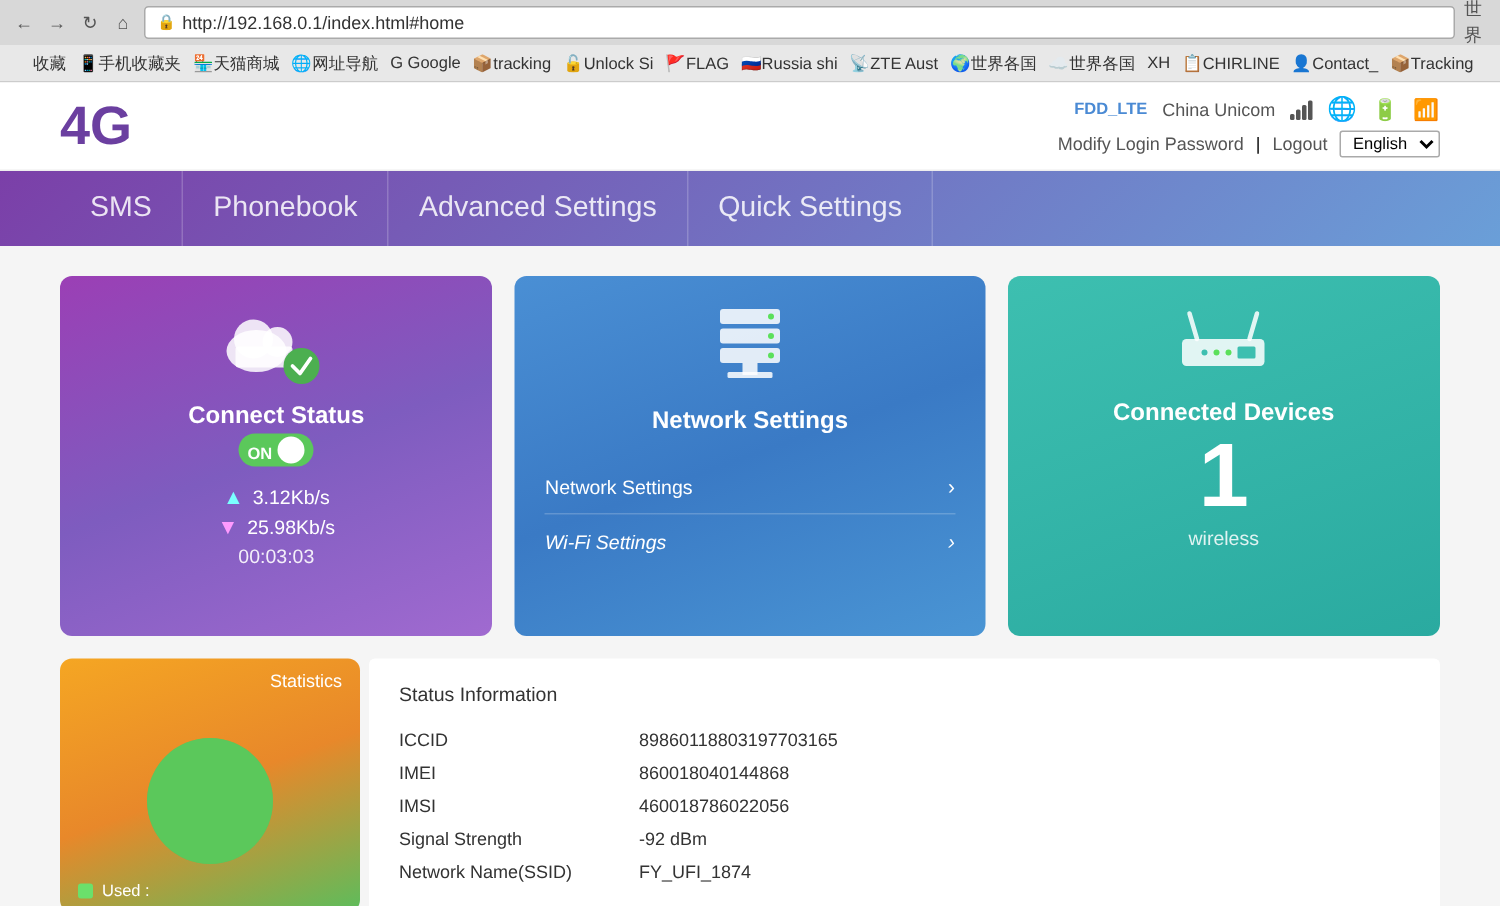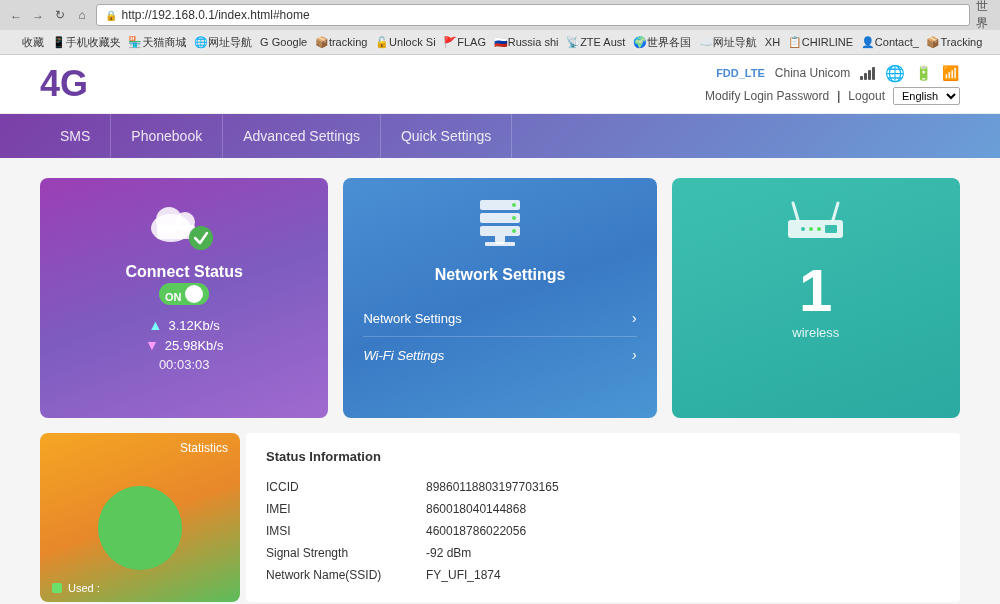--- a/index.html
+++ b/index.html
@@ -90,21 +90,21 @@
     
     .nav-tabs {
       background: linear-gradient(135deg, #7b3fa8, #6a9fd8);
       display: flex;
       padding: 0 40px;
     }
     .nav-tab {
       padding: 14px 20px;
       color: rgba(255,255,255,0.85);
       cursor: pointer;
-      font-size: 14px;
+      font-size: 19px;
       border-right: 1px solid rgba(255,255,255,0.2);
       text-align: right;
     }
 
     
     .main-content {
       padding: 20px 40px;
     }
 
     
@@ -224,21 +224,21 @@
 
     
     .card-status {
       flex: 1;
       background: white;
       border-radius: 4px;
       padding: 16px 20px;
       min-height: 140px;
     }
     .status-title {
-      font-size: 13px; font-weight: bold; color: #333; margin-bottom: 12px;
+      font-size: 13px; font-weight: normal; color: #333; margin-bottom: 12px;
     }
     .status-table { width: 100%; border-collapse: collapse; }
     .status-table td { padding: 4px 0; font-size: 12px; color: #444; vertical-align: top; }
     .status-table td:first-child { width: 160px; color: #333; }
     .status-table td:last-child { color: #333; }
   </style>
 </head>
 <body>
 
 <div class="browser-chrome">
@@ -258,21 +258,21 @@
     <span class="bookmark-item">📱手机收藏夹</span>
     <span class="bookmark-item">🏪天猫商城</span>
     <span class="bookmark-item">🌐网址导航</span>
     <span class="bookmark-item">G Google</span>
     <span class="bookmark-item">📦tracking</span>
     <span class="bookmark-item">🔓Unlock Si</span>
     <span class="bookmark-item">🚩FLAG</span>
     <span class="bookmark-item">🇷🇺Russia shi</span>
     <span class="bookmark-item">📡ZTE Aust</span>
     <span class="bookmark-item">🌍世界各国</span>
-    <span class="bookmark-item">☁️网址导航</span>
+    <span class="bookmark-item">☁️世界各国</span>
     <span class="bookmark-item">XH</span>
     <span class="bookmark-item">📋CHIRLINE</span>
     <span class="bookmark-item">👤Contact_</span>
     <span class="bookmark-item">📦Tracking</span>
 
   </div>
 </div>
 
 <div class="router-ui">
 
@@ -378,20 +378,21 @@
             <line x1="15" y1="22" x2="10" y2="5" stroke="rgba(255,255,255,0.85)" stroke-width="3" stroke-linecap="round"></line>
 
             <line x1="50" y1="22" x2="55" y2="5" stroke="rgba(255,255,255,0.85)" stroke-width="3" stroke-linecap="round"></line>
 
             <circle cx="20" cy="31" r="2" fill="#3dbfb0"></circle>
             <circle cx="28" cy="31" r="2" fill="#5be05b"></circle>
             <circle cx="36" cy="31" r="2" fill="#5be05b"></circle>
             <rect x="42" y="27" width="12" height="8" rx="1" fill="#3dbfb0"></rect>
           </svg>
         </div>
+        <div class="card-title">Connected Devices</div>
         <div class="device-count">1</div>
         <div class="device-type">wireless</div>
       </div>
 
     </div>
 
     <div class="cards-row2">
 
       <div class="card-stats">
         <div class="stats-header">Statistics</div>

